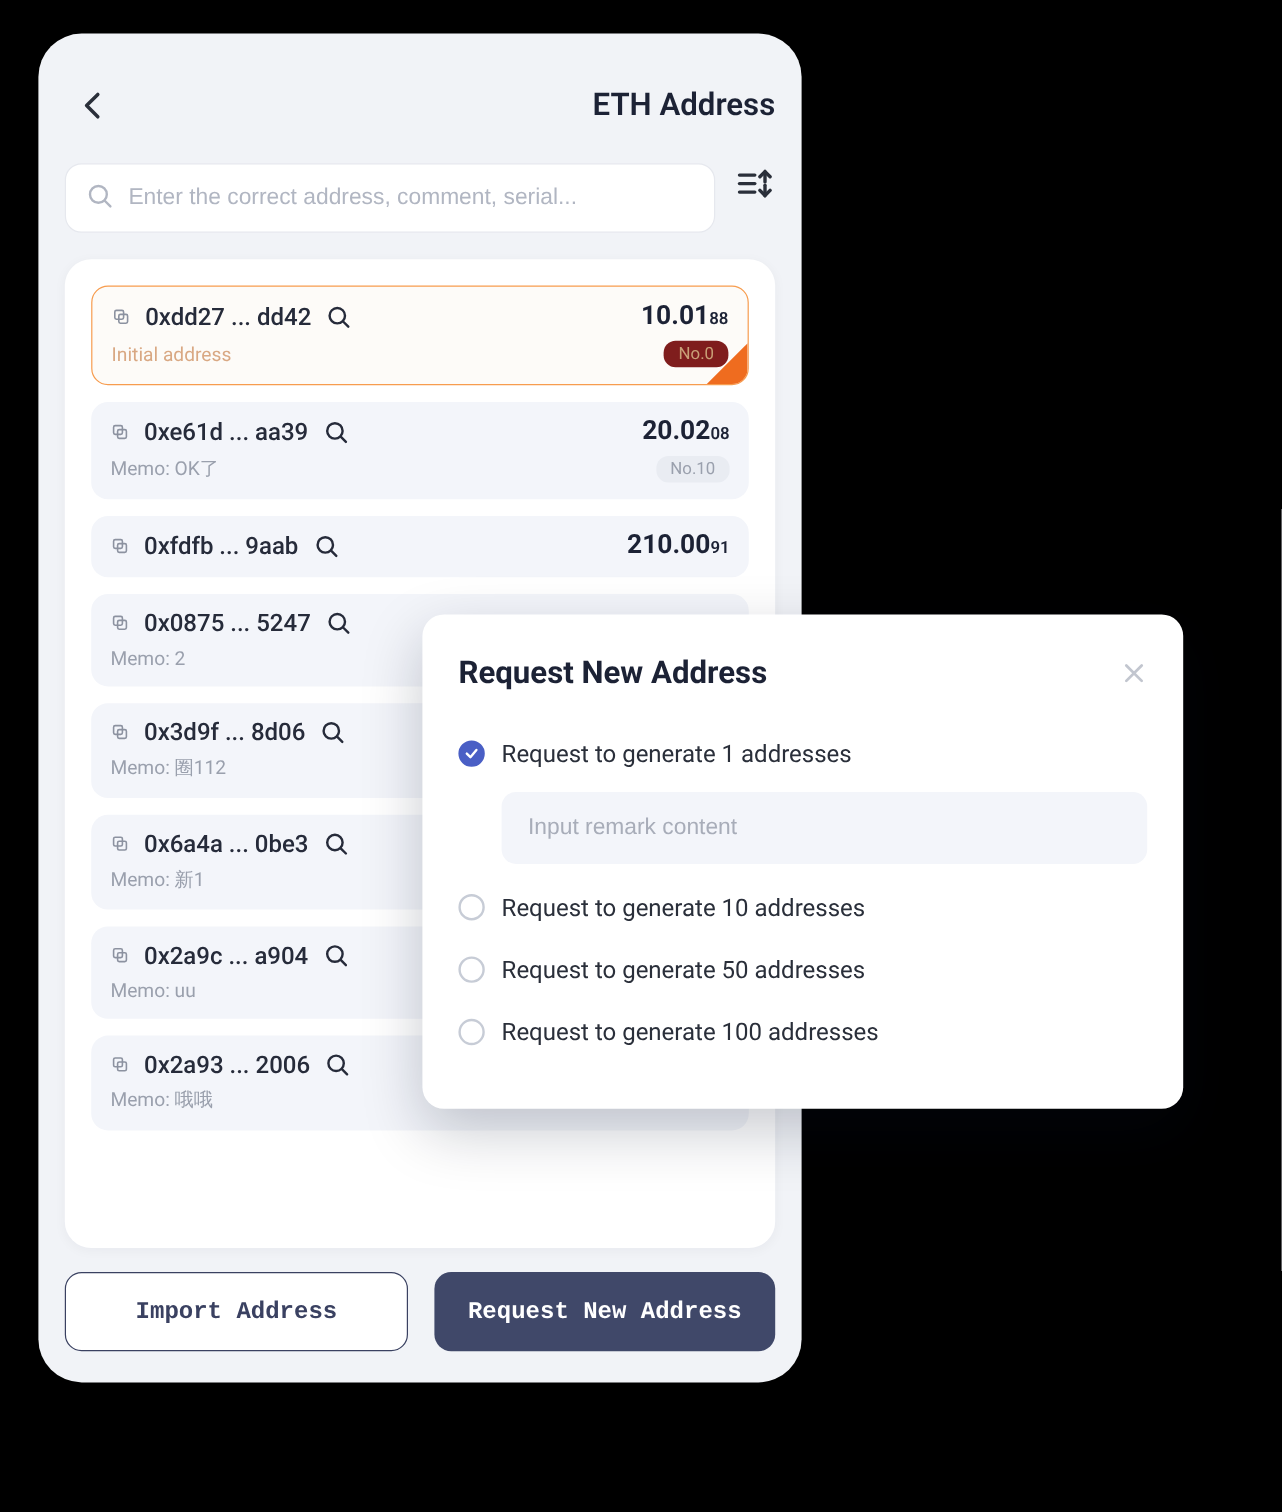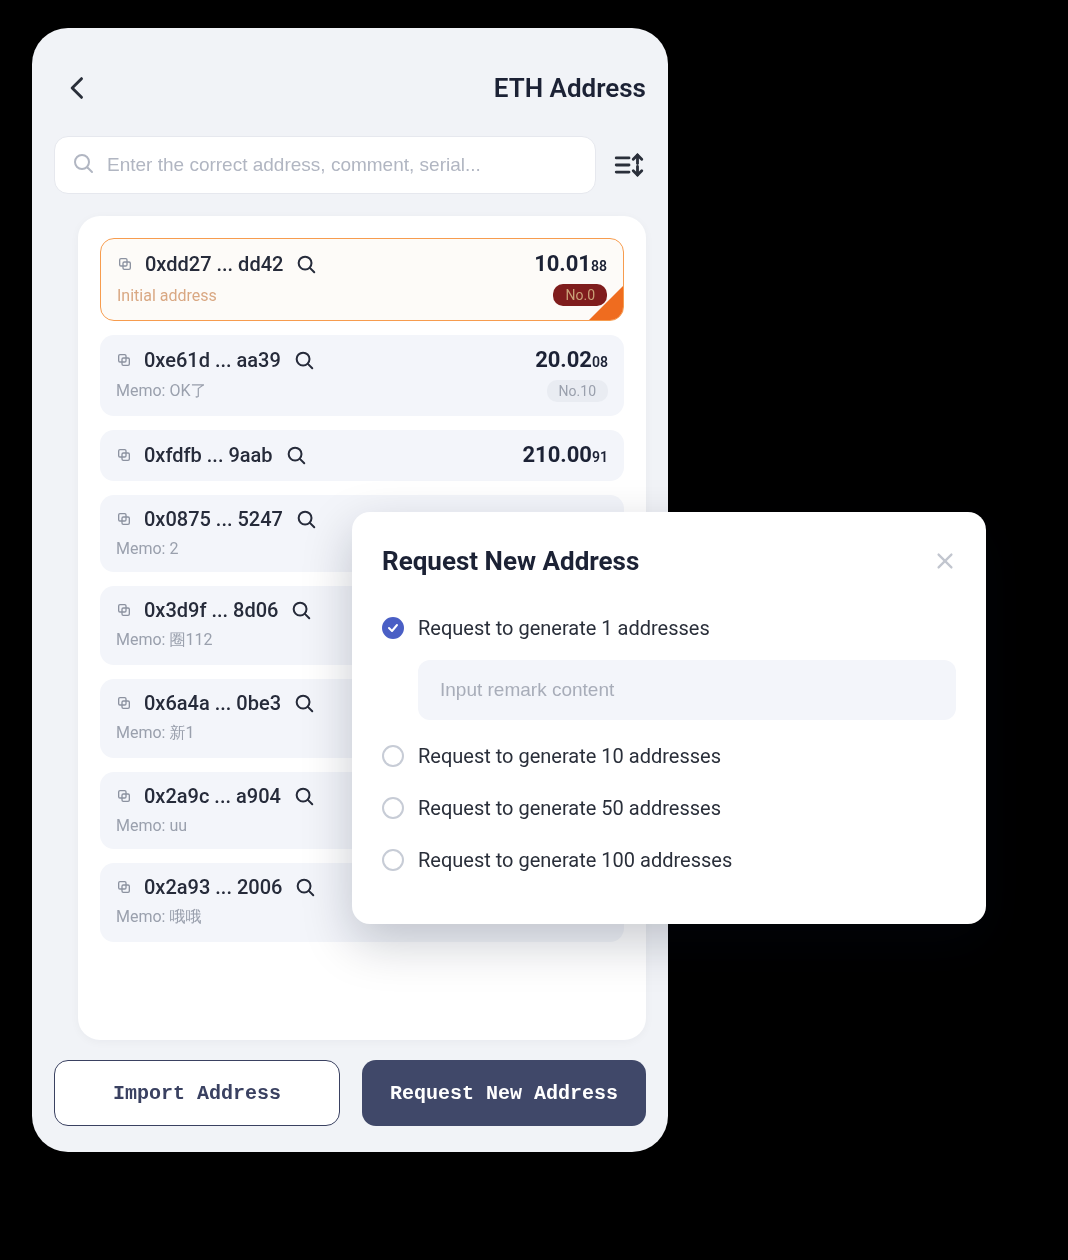--- a/index.html
+++ b/index.html
@@ -41,21 +41,20 @@
   cursor: pointer;
 }
 .back-btn svg { width: 100%; height: 100%; }
 .page-title {
   font-size: 26px;
   font-weight: 600;
   color: #1c2235;
 }
 .search-row {
   display: flex;
-  align-items: center;
   gap: 16px;
   margin-bottom: 22px;
 }
 .search-box {
   flex: 1;
   background: #fff;
   border: 1px solid #e6e8ee;
   border-radius: 14px;
   height: 58px;
   display: flex;
@@ -80,21 +79,20 @@
   cursor: pointer;
 }
 .sort-btn svg { width: 100%; height: 100%; }
 .list-wrap {
   flex: 1;
   background: #fff;
   border-radius: 22px;
   padding: 22px 22px 10px 22px;
   overflow: hidden;
   box-shadow: 0 2px 10px rgba(20,30,60,0.04);
-  margin-left: 24px;
 }
 .addr-card {
   background: #f3f5fa;
   border-radius: 14px;
   padding: 12px 16px 14px 16px;
   margin-bottom: 14px;
   position: relative;
   overflow: hidden;
 }
 .addr-card.current {

